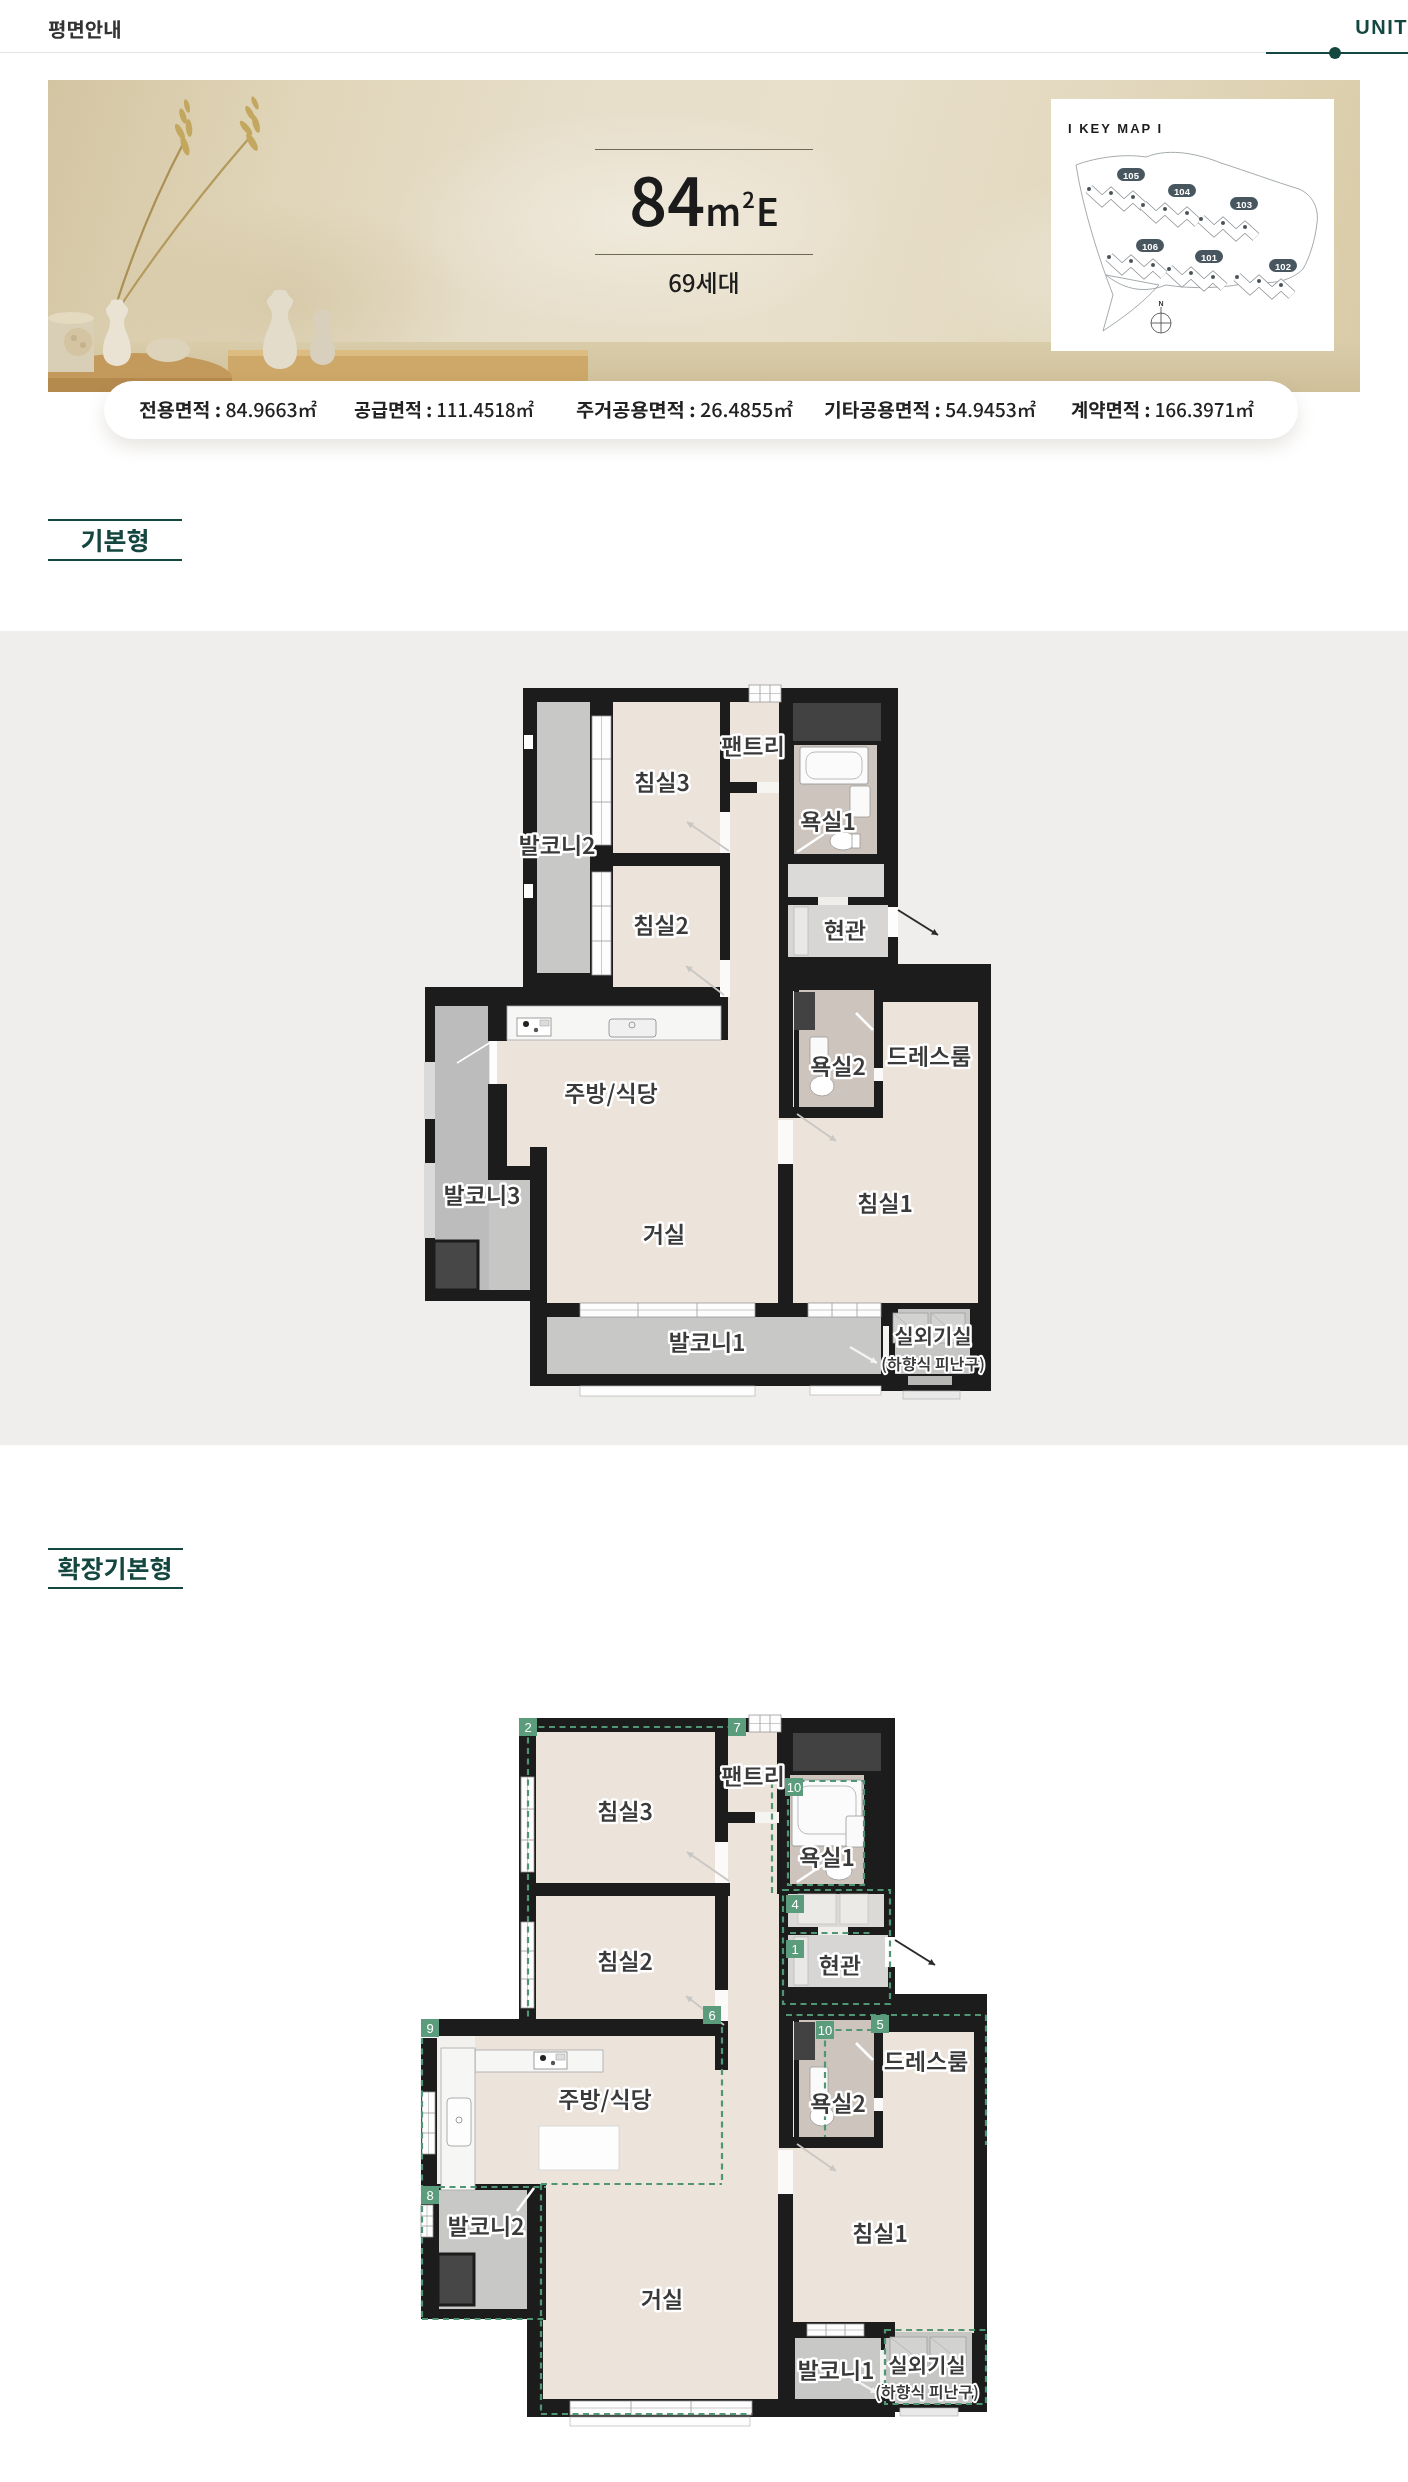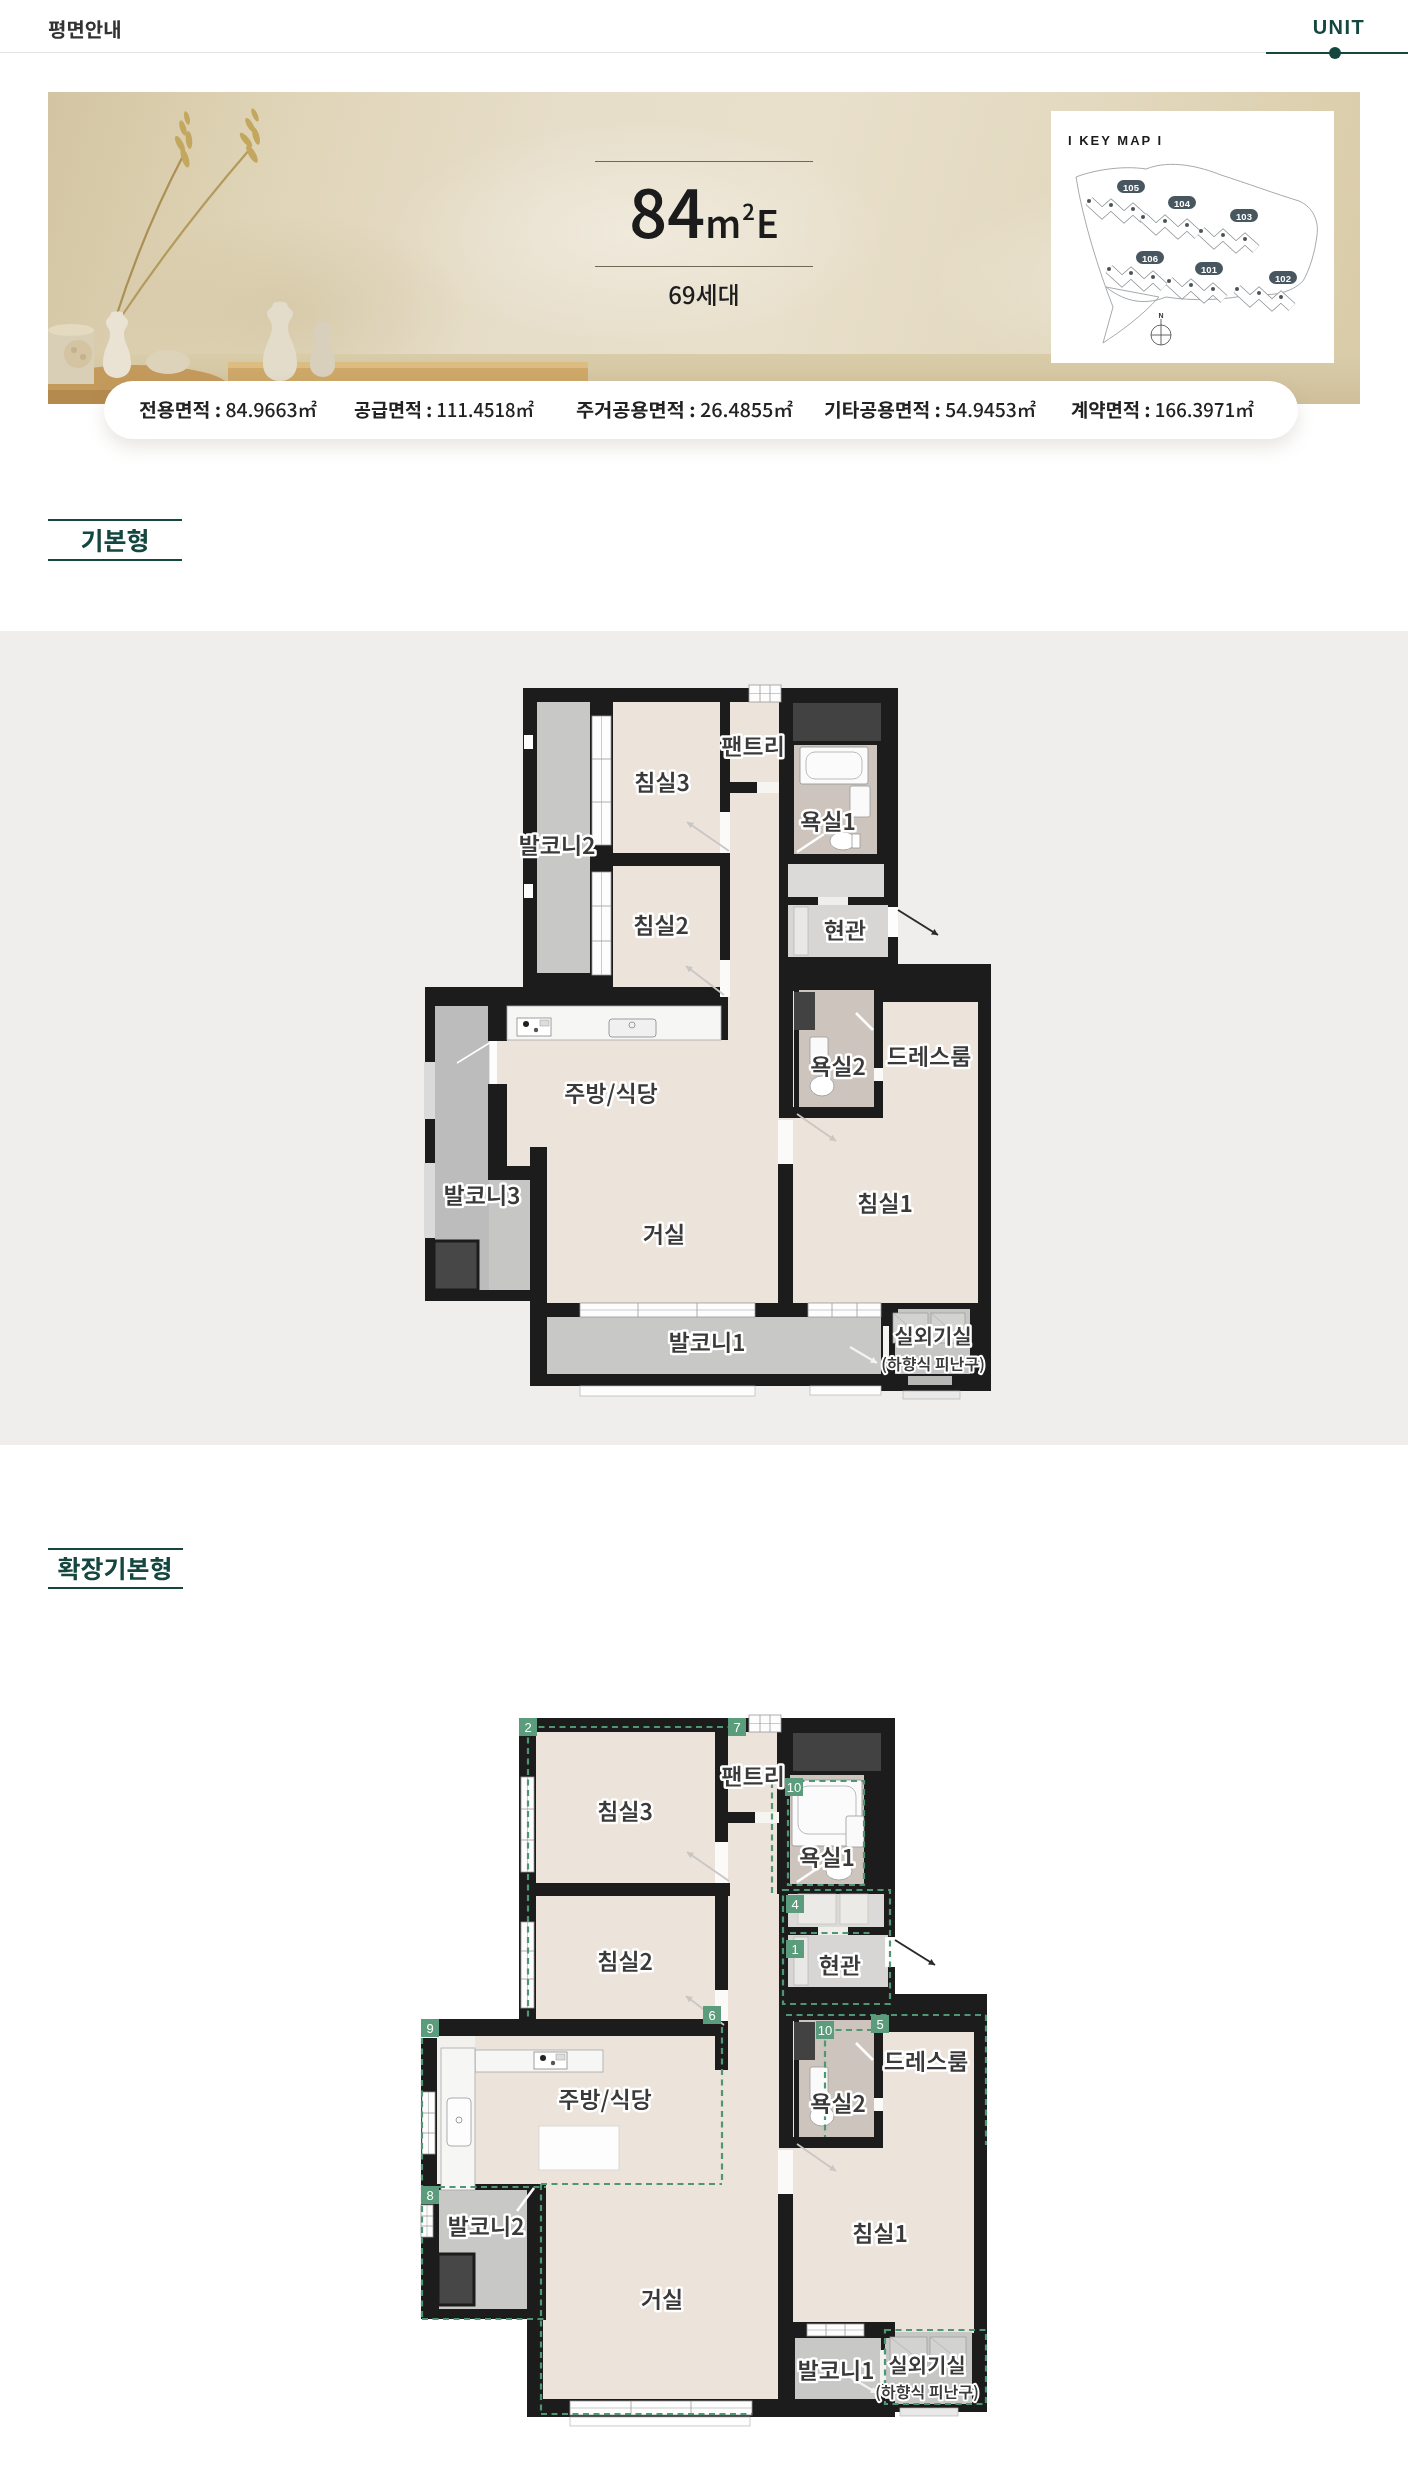--- a/index.html
+++ b/index.html
@@ -7,25 +7,25 @@
 .abs{position:absolute}
 </style></head>
 <body>
 
 <svg class="abs" style="left:48px;top:16px" width="120" height="28" viewBox="0 0 120 28">
     <path transform="translate(0.0,21.0)" d="M11.5 -13.8H15.2V-11.7H11.5ZM11.5 -10.3H15.2V-8.2H11.5ZM1.3 -15.5H11.0V-13.4H1.3ZM1.1 -6.1 0.8 -8.3Q2.3 -8.3 4.1 -8.3Q5.9 -8.3 7.8 -8.4Q9.6 -8.5 11.3 -8.7L11.4 -6.8Q9.7 -6.5 7.9 -6.3Q6.0 -6.2 4.3 -6.1Q2.5 -6.1 1.1 -6.1ZM2.7 -13.7H5.3V-7.5H2.7ZM7.0 -13.7H9.6V-7.5H7.0ZM13.6 -16.7H16.3V-5.4H13.6ZM10.0 -5.1Q13.0 -5.1 14.7 -4.2Q16.4 -3.3 16.4 -1.7Q16.4 -0.0 14.7 0.9Q13.0 1.8 10.0 1.8Q7.1 1.8 5.4 0.9Q3.7 -0.0 3.7 -1.7Q3.7 -3.3 5.4 -4.2Q7.1 -5.1 10.0 -5.1ZM10.0 -3.1Q8.8 -3.1 8.0 -3.0Q7.2 -2.8 6.8 -2.5Q6.3 -2.2 6.3 -1.7Q6.3 -0.9 7.3 -0.6Q8.2 -0.2 10.0 -0.2Q11.3 -0.2 12.1 -0.4Q12.9 -0.5 13.3 -0.9Q13.7 -1.2 13.7 -1.7Q13.7 -2.2 13.3 -2.5Q12.9 -2.8 12.1 -3.0Q11.3 -3.1 10.0 -3.1Z M28.2 -13.8H32.8V-11.7H28.2ZM28.2 -9.9H32.9V-7.7H28.2ZM20.0 -15.3H28.7V-6.2H20.0ZM26.1 -13.2H22.6V-8.3H26.1ZM32.0 -16.7H34.7V-3.3H32.0ZM22.5 -0.7H35.1V1.5H22.5ZM22.5 -4.5H25.1V0.4H22.5Z M49.5 -16.7H52.2V-3.3H49.5ZM51.4 -11.5H54.6V-9.3H51.4ZM40.2 -0.7H52.8V1.5H40.2ZM40.2 -4.7H42.9V0.3H40.2ZM42.8 -15.6Q44.2 -15.6 45.3 -15.0Q46.5 -14.4 47.1 -13.3Q47.8 -12.2 47.8 -10.9Q47.8 -9.5 47.1 -8.4Q46.5 -7.4 45.3 -6.8Q44.2 -6.1 42.8 -6.1Q41.3 -6.1 40.2 -6.8Q39.1 -7.4 38.4 -8.4Q37.7 -9.5 37.7 -10.9Q37.7 -12.2 38.4 -13.3Q39.1 -14.4 40.2 -15.0Q41.3 -15.6 42.8 -15.6ZM42.8 -13.3Q42.1 -13.3 41.5 -13.0Q41.0 -12.7 40.7 -12.2Q40.3 -11.6 40.3 -10.9Q40.3 -10.1 40.7 -9.6Q41.0 -9.0 41.5 -8.8Q42.1 -8.5 42.8 -8.5Q43.5 -8.5 44.0 -8.8Q44.6 -9.0 44.9 -9.6Q45.2 -10.1 45.2 -10.9Q45.2 -11.6 44.9 -12.2Q44.6 -12.7 44.0 -13.0Q43.5 -13.3 42.8 -13.3Z M69.3 -16.8H71.9V1.8H69.3ZM66.9 -9.6H70.0V-7.5H66.9ZM65.2 -16.4H67.7V0.9H65.2ZM56.7 -14.7H59.4V-4.0H56.7ZM56.7 -5.0H58.0Q59.4 -5.0 60.9 -5.1Q62.5 -5.2 64.2 -5.5L64.4 -3.3Q62.6 -2.9 61.0 -2.8Q59.4 -2.7 58.0 -2.7H56.7Z" fill="#333333"></path>
   </svg>
 
 <div class="abs" style="left:0;top:52px;width:1408px;height:1px;background:#e3e3e3"></div>
 
-<div class="abs" style="left:1270px;top:16px;width:138px;text-align:center;font-size:20px;font-weight:bold;color:#14473f;letter-spacing:1.5px">UNIT</div>
+<div class="abs" style="left:1270px;top:16px;width:138px;text-align:right;font-size:20px;font-weight:bold;color:#14473f;letter-spacing:1.5px">UNIT</div>
 <div class="abs" style="left:1266px;top:51.5px;width:142px;height:2px;background:#14473f"></div>
 <div class="abs" style="left:1329px;top:47px;width:12px;height:12px;border-radius:50%;background:#14473f"></div>
 
-<div class="abs" style="left:48px;top:92px;width:1312px;height:312px;overflow:hidden;background:
+<div class="abs" style="left:48px;top:80px;width:1312px;height:312px;overflow:hidden;background:
 linear-gradient(105deg,#d3c5a2 0%,#e0d5b8 18%,#e7deca 38%,#e9e0cc 55%,#e3d9c0 75%,#d9cba6 100%)">
 <div class="abs" style="left:340px;top:30px;width:500px;height:220px;background:radial-gradient(closest-side,rgba(255,255,255,.35),rgba(255,255,255,0));"></div>
 <div class="abs" style="left:880px;top:90px;width:420px;height:200px;background:radial-gradient(closest-side,rgba(255,255,255,.3),rgba(255,255,255,0));"></div>
 <div class="abs" style="left:60px;top:120px;width:360px;height:200px;background:radial-gradient(closest-side,rgba(186,166,120,.25),rgba(186,166,120,0));"></div>
 
 <div class="abs" style="left:0;top:262px;width:1312px;height:50px;background:linear-gradient(#d9cca9,#cfc09a)"></div>
 
 <svg class="abs" style="left:0;top:0" width="640" height="312" viewBox="0 0 640 312">
 <g>
 <path d="M67,228 Q95,140 136,62" stroke="#ab9054" stroke-width="2.2" fill="none"></path>

